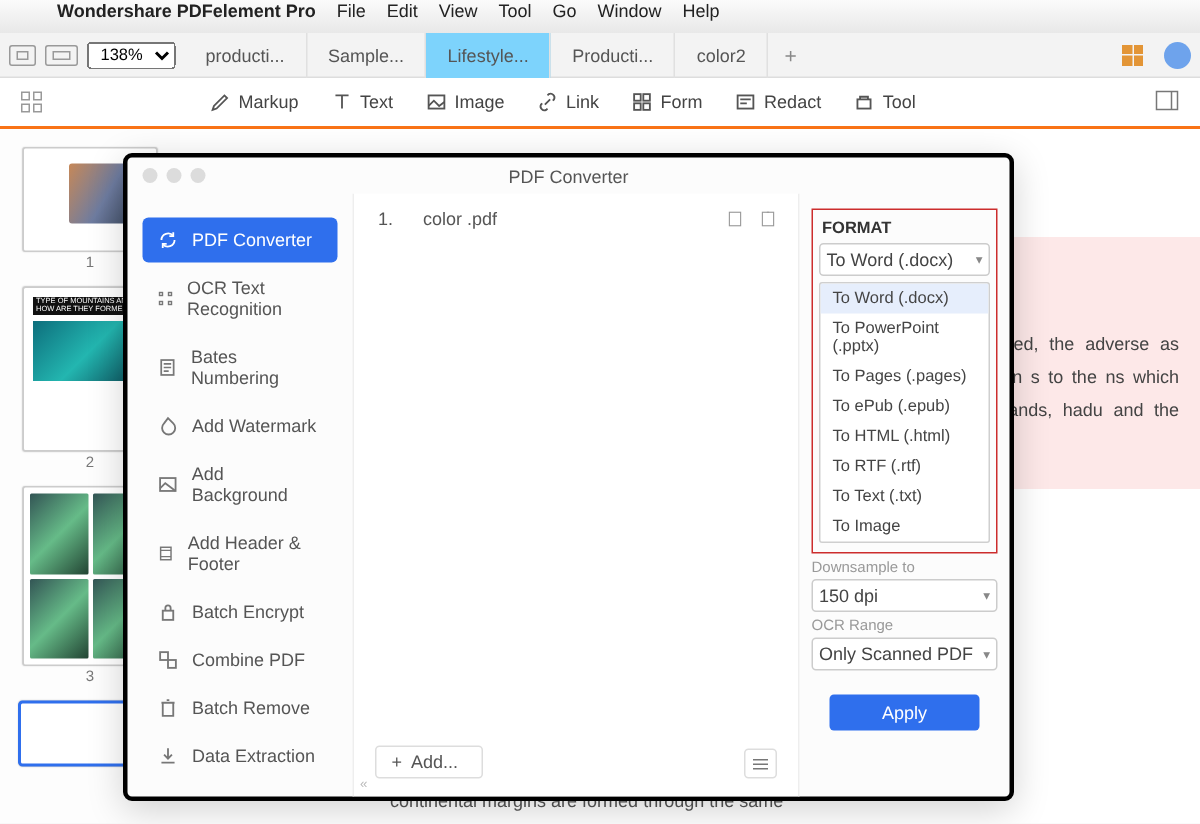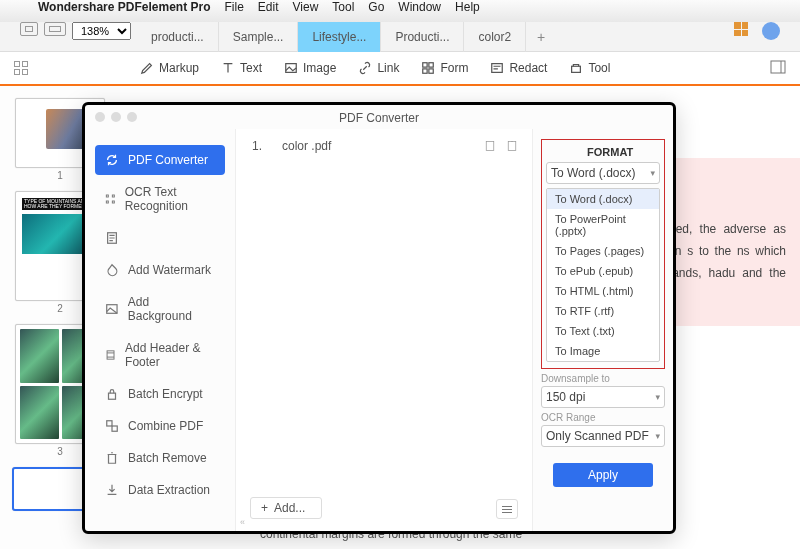--- a/index.html
+++ b/index.html
@@ -4,21 +4,21 @@
 <style>
 * { margin:0; padding:0; box-sizing:border-box; font-family:-apple-system,BlinkMacSystemFont,"Segoe UI",Helvetica,Arial,sans-serif; font-size:12px; }
 body { width:800px; height:549px; background:#f0f0f0; overflow:hidden; position:relative; }
 
 
 .menubar { height:22px; background:linear-gradient(#fbfbfb,#e8e8e8); display:flex; align-items:flex-start; padding:0 24px; gap:14px; color:#222; }
 .menubar .apple { font-size:14px; }
 .menubar .title { font-weight:600; }
 
 
-.doc-toolbar { height:30px; background:#f3f3f3; border-bottom:1px solid #ddd; display:flex; align-items:flex-start; padding:0 20px; gap:6px; }
+.doc-toolbar { height:30px; background:#f3f3f3; border-bottom:1px solid #ddd; display:flex; align-items:center; padding:0 6px; gap:6px; }
 .spacer { flex:1; }
 .layout-icon { width:18px; height:14px; border:1px solid #999; border-radius:2px; position:relative; }
 .layout-icon::after { content:""; position:absolute; left:4px; right:4px; top:3px; bottom:3px; border:1px solid #999; }
 .zoom-sel { height:18px; font-size:11px; padding:0 4px; }
 .tabrow { display:flex; align-items:center; height:30px; }
 .tab { height:30px; padding:0 14px; font-size:11px; color:#555; display:flex; align-items:center; border-right:1px solid #e0e0e0; }
 .tab.active { background:#7dd3fc; }
 .new-tab-btn { width:30px; text-align:center; color:#888; font-size:14px; }
 .grid4 { display:inline-grid; grid-template-columns:1fr 1fr; grid-template-rows:1fr 1fr; width:14px; height:14px; gap:1px; }
 .grid4 span { background:#e39536; }
@@ -80,21 +80,21 @@
 .frow .ricons { margin-left:auto; display:flex; gap:10px; color:#999; }
 
 .madd { position:absolute; bottom:12px; left:14px; display:flex; align-items:center; gap:6px; border:1px solid #ddd; background:#fff; border-radius:3px; padding:3px 16px 3px 10px; font-size:11px; color:#555; }
 .mham { position:absolute; bottom:12px; right:14px; width:22px; height:20px; border:1px solid #ddd; border-radius:3px; display:flex; flex-direction:column; justify-content:center; align-items:center; gap:2px; }
 .mham span { width:10px; height:1px; background:#777; }
 .mcoll { position:absolute; bottom:4px; left:4px; font-size:9px; color:#bbb; }
 
 
 .mform { width:140px; padding:10px 8px 12px; position:relative; }
 .fmt-box { border:1.5px solid #cc2d2d; padding:4px 4px 6px; }
-.fmt-label { font-size:11px; font-weight:700; color:#333; padding:2px 2px 4px;margin-left:39px; }
+.fmt-label { font-size:11px; font-weight:700; color:#333; padding:2px 2px 4px; }
 .sel { width:100%; height:22px; border:1px solid #ccc; border-radius:3px; font-size:11px; padding:0 4px; background:#fff; display:flex; align-items:center; justify-content:space-between; color:#444; }
 .sel .chev { font-size:9px; color:#888; }
 .dropdown { margin-top:4px; border:1px solid #cfcfcf; background:#fff; border-radius:2px; overflow:hidden; }
 .dd-item { padding:4px 8px; font-size:11px; color:#444; }
 .dd-item.hi { background:#e6eefc; }
 .small-label { font-size:10px; color:#999; margin:4px 0 2px; }
 .apply { background:#2f6fed; color:#fff; border:none; border-radius:3px; width:100px; height:24px; font-size:12px; display:block; margin:16px auto 0; }
 
 </style>
 </head>
@@ -262,20 +262,21 @@
             <rect x="2" y="11" width="3" height="3"></rect>
             <rect x="11" y="11" width="3" height="3"></rect>
           </svg>
           <span>OCR Text Recognition</span>
         </div>
       <div class="mitem">
           <svg viewBox="0 0 16 16">
             <rect x="3" y="2" width="10" height="12"></rect>
             <path d="M5 5h6M5 8h6M5 11h4"></path>
           </svg>
+          <span>Bates Numbering</span>
         </div>
       <div class="mitem">
           <svg viewBox="0 0 16 16">
             <path d="M8 2l4 4c2 2 2 5 0 7s-5 2-7 0-2-5 0-7z"></path>
           </svg>
           <span>Add Watermark</span>
         </div>
       <div class="mitem">
           <svg viewBox="0 0 16 16">
             <rect x="2" y="3" width="12" height="10"></rect>

